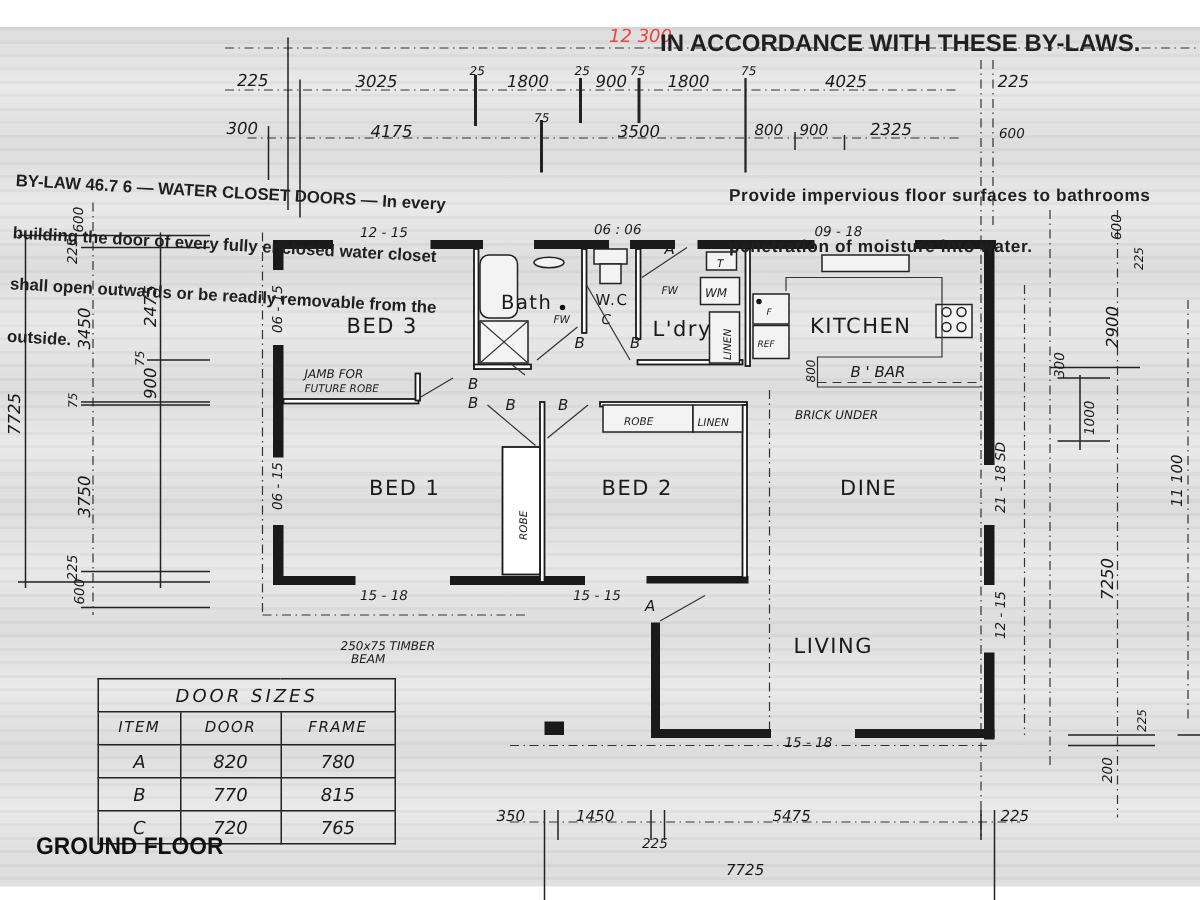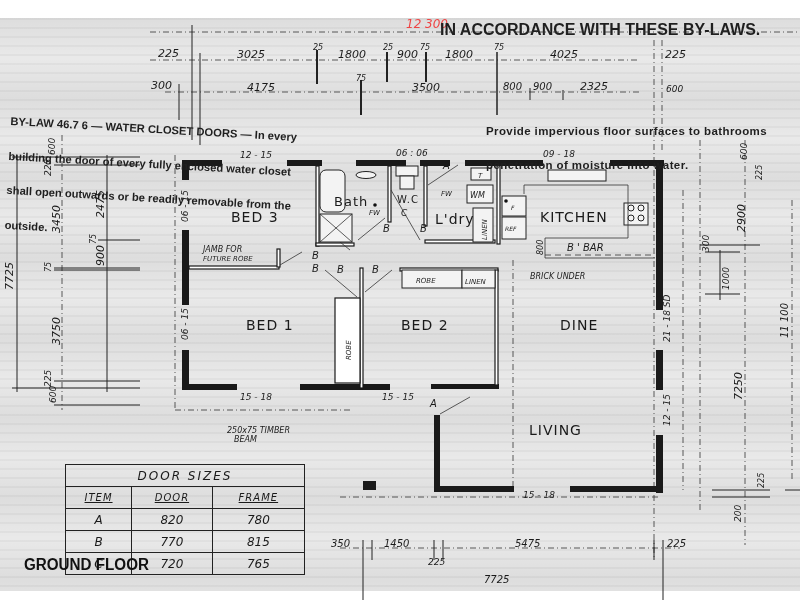--- a/index.html
+++ b/index.html
@@ -19,29 +19,29 @@
   svg { position: absolute; left: 0; top: 0; }
   .hand { font-family: "DejaVu Sans", sans-serif; font-style: italic; fill: #1a1a1a; }
   .room { font-family: "DejaVu Sans", sans-serif; fill: #1a1a1a; letter-spacing: 1px; }
   .dim { stroke: #333; stroke-width: 0.8; stroke-dasharray: 6 3 1 3; fill: none; }
   .solid { stroke: #222; stroke-width: 1; fill: none; }
   .wall { fill: #1a1a1a; }
   .wall-hollow { fill: #fff; stroke: #1a1a1a; stroke-width: 1.2; }
   .swing { stroke: #333; stroke-width: 0.8; fill: none; }
   .fixture { stroke: #222; stroke-width: 1; fill: #f3f3f3; }
   #door-table {
-    position: absolute; left: 65px; top: 464px; width: 240px;
+    position: absolute; left: 65px; top: 452px; width: 199px;
     border-collapse: collapse; background: transparent;
   }
   #door-table td, #door-table th {
     border: 1.4px solid #222; height: 21px; padding: 0; text-align: center;
     font-family: "DejaVu Sans", sans-serif; font-style: italic; font-size: 12px; font-weight: normal; color: #1a1a1a;
   }
   #door-table th.title { letter-spacing: 2px; }
-  #door-table th.col { font-size: 10px; letter-spacing: 1px; text-decoration: underline; }
+  #door-table th.col { font-size: 10px; letter-spacing: 1px; }
   #ground-floor {
     position: absolute; left: 24px; top: 556px;
     font-family: "Liberation Sans", sans-serif; font-weight: bold; font-size: 16px; color: #111;
     transform: scaleX(0.95); transform-origin: left;
   }
   .bylaw {
     position: absolute; font-family: "Liberation Sans", sans-serif; font-weight: bold; color: #1f1f1f;
     font-size: 11.2px; line-height: 11.5px; white-space: pre;
   }
   #bylaw-left { left: 12px; top: 93px; transform: rotate(3.2deg); transform-origin: left top; }

